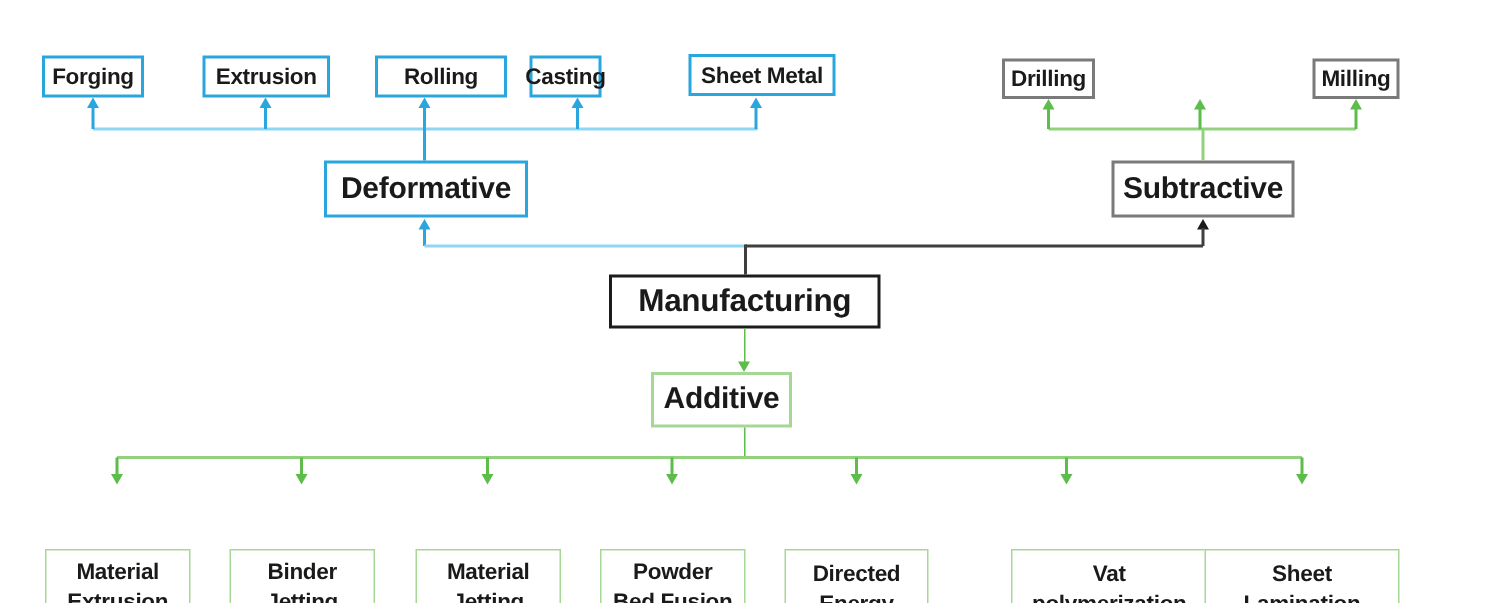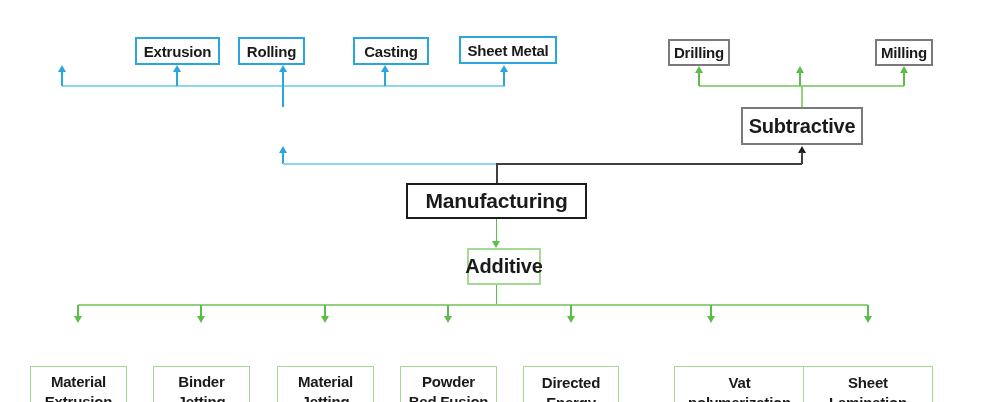--- a/index.html
+++ b/index.html
@@ -21,25 +21,27 @@
   .vl2{width:2px;}
   .arr{position:absolute;width:0;height:0;border-left:4.5px solid transparent;border-right:4.5px solid transparent;}
   .arr.up{border-bottom:7px solid currentColor;}
   .arr.down{border-top:7px solid currentColor;}
 </style>
 </head>
 <body>
 
 <div class="canvas">
 
+  <div class="box leaf" style="left:28px;top:37px;width:68px;height:28px;border-color:var(--blue)">Forging</div>
   <div class="box leaf" style="left:135px;top:37px;width:85px;height:28px;border-color:var(--blue)">Extrusion</div>
-  <div class="box leaf" style="left:238px;top:37px;width:67px;height:28px;border-color:var(--blue)">Rolling</div>
-  <div class="box leaf" style="left:353px;top:37px;width:76px;height:28px;border-color:var(--blue)">Casting</div>
+  <div class="box leaf" style="left:250px;top:37px;width:88px;height:28px;border-color:var(--blue)">Rolling</div>
+  <div class="box leaf" style="left:353px;top:37px;width:48px;height:28px;border-color:var(--blue)">Casting</div>
   <div class="box leaf" style="left:459px;top:36px;width:98px;height:28px;border-color:var(--blue)">Sheet Metal</div>
 
+  <div class="box hdr" style="left:216px;top:107px;width:136px;height:38px;border-color:var(--blue)">Deformative</div>
 
   <div class="hl" style="left:62px;top:85px;width:443px;color:var(--blue-light)"></div>
 
   <div class="arr up" style="left:57.5px;top:65px;color:var(--blue)"></div>
   <div class="vl" style="left:61.3px;top:71px;height:15px;color:var(--blue)"></div>
 
   <div class="arr up" style="left:172.5px;top:65px;color:var(--blue)"></div>
   <div class="vl" style="left:176.3px;top:71px;height:15px;color:var(--blue)"></div>
 
   <div class="arr up" style="left:278.5px;top:65px;color:var(--blue)"></div>
@@ -76,21 +78,21 @@
   <div class="vl" style="left:496.3px;top:163px;height:21px;color:var(--dark)"></div>
   <div class="hl" style="left:497px;top:163px;width:305px;color:var(--dark)"></div>
   <div class="arr up" style="left:797.5px;top:146px;color:var(--black)"></div>
   <div class="vl" style="left:801.3px;top:152px;height:12px;color:var(--dark)"></div>
 
   <div class="box root" style="left:406px;top:183px;width:181px;height:36px;border-color:var(--black)">Manufacturing</div>
 
   <div class="vl" style="left:495.8px;top:219px;height:23px;color:var(--green)"></div>
   <div class="arr down" style="left:492px;top:241px;color:var(--green)"></div>
 
-  <div class="box hdr" style="left:467px;top:248px;width:74px;height:37px;border-color:var(--green-box)">Additive</div>
+  <div class="box hdr" style="left:434px;top:248px;width:94px;height:37px;border-color:var(--green-box)">Additive</div>
 
   <div class="vl" style="left:495.8px;top:285px;height:20px;color:var(--green)"></div>
   <div class="hl" style="left:78px;top:304px;width:790px;color:var(--green-light)"></div>
 
   <div class="vl" style="left:77.3px;top:305px;height:11px;color:var(--green)"></div>
   <div class="arr down" style="left:73.5px;top:316px;color:var(--green)"></div>
 
   <div class="vl" style="left:200.3px;top:305px;height:11px;color:var(--green)"></div>
   <div class="arr down" style="left:196.5px;top:316px;color:var(--green)"></div>
 

